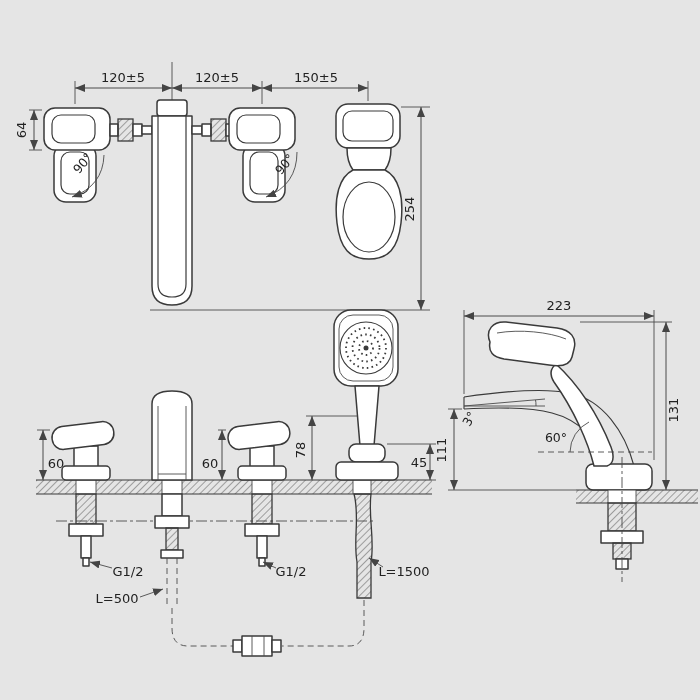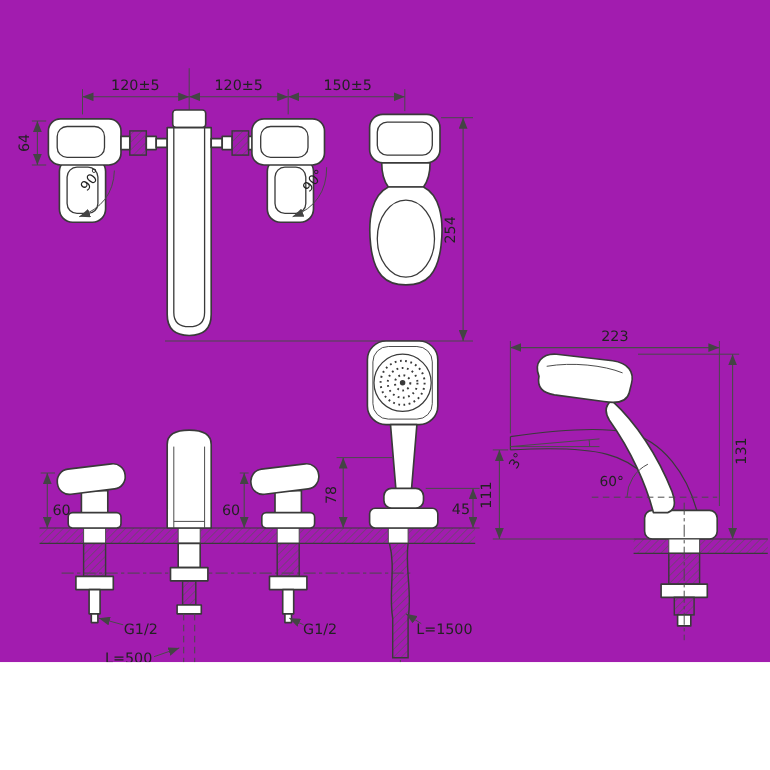--- a/index.html
+++ b/index.html
@@ -1,16 +1,16 @@
 <!DOCTYPE html>
 <html><head>
 <meta charset="utf-8">
 <style>
   html,body{margin:0;padding:0;background:#fff}
-  .stage{width:700px;height:602px;position:relative;background:#a21caf;overflow:hidden}
+  .stage{width:700px;height:700px;position:relative;background:#e5e5e5;overflow:hidden}
   svg{display:block}
   .ol{fill:#fff;stroke:#3a3a3a;stroke-width:1.5;stroke-linejoin:round}
   .on{fill:none;stroke:#3a3a3a;stroke-width:1.2;stroke-linejoin:round}
   .t{fill:none;stroke:#3a3a3a;stroke-width:1.1}
   .thin{fill:none;stroke:#4a4a4a;stroke-width:0.9}
   .dim{fill:none;stroke:#4a4a4a;stroke-width:1}
   .dima{marker-start:url(#arr);marker-end:url(#arr)}
   .lead{marker-end:url(#arr)}
   .dash{stroke-dasharray:6 4}
   .cl{stroke-dasharray:11 3 3 3}

